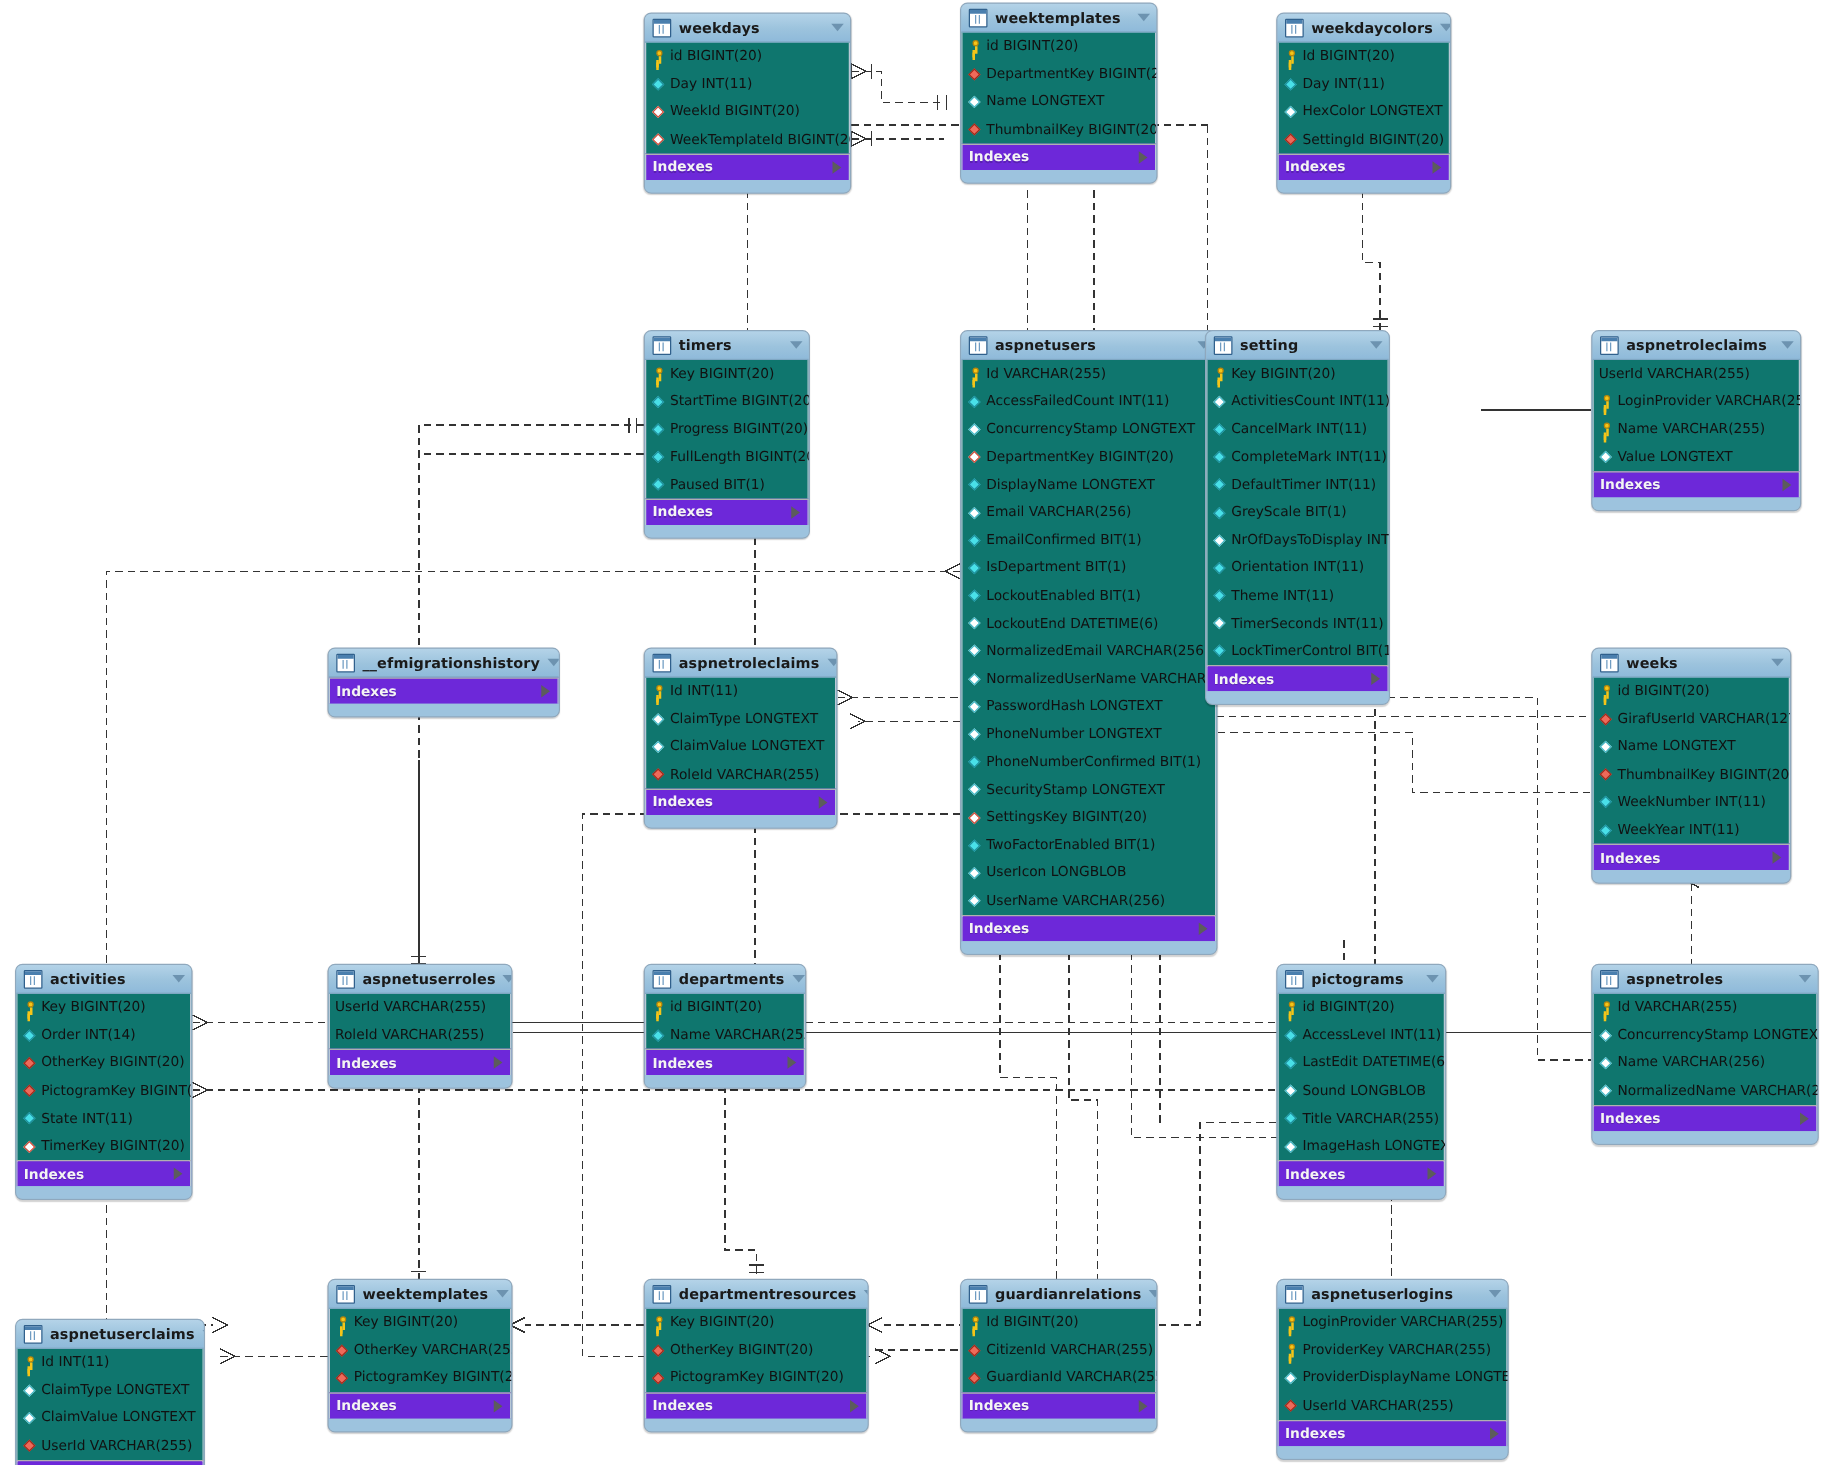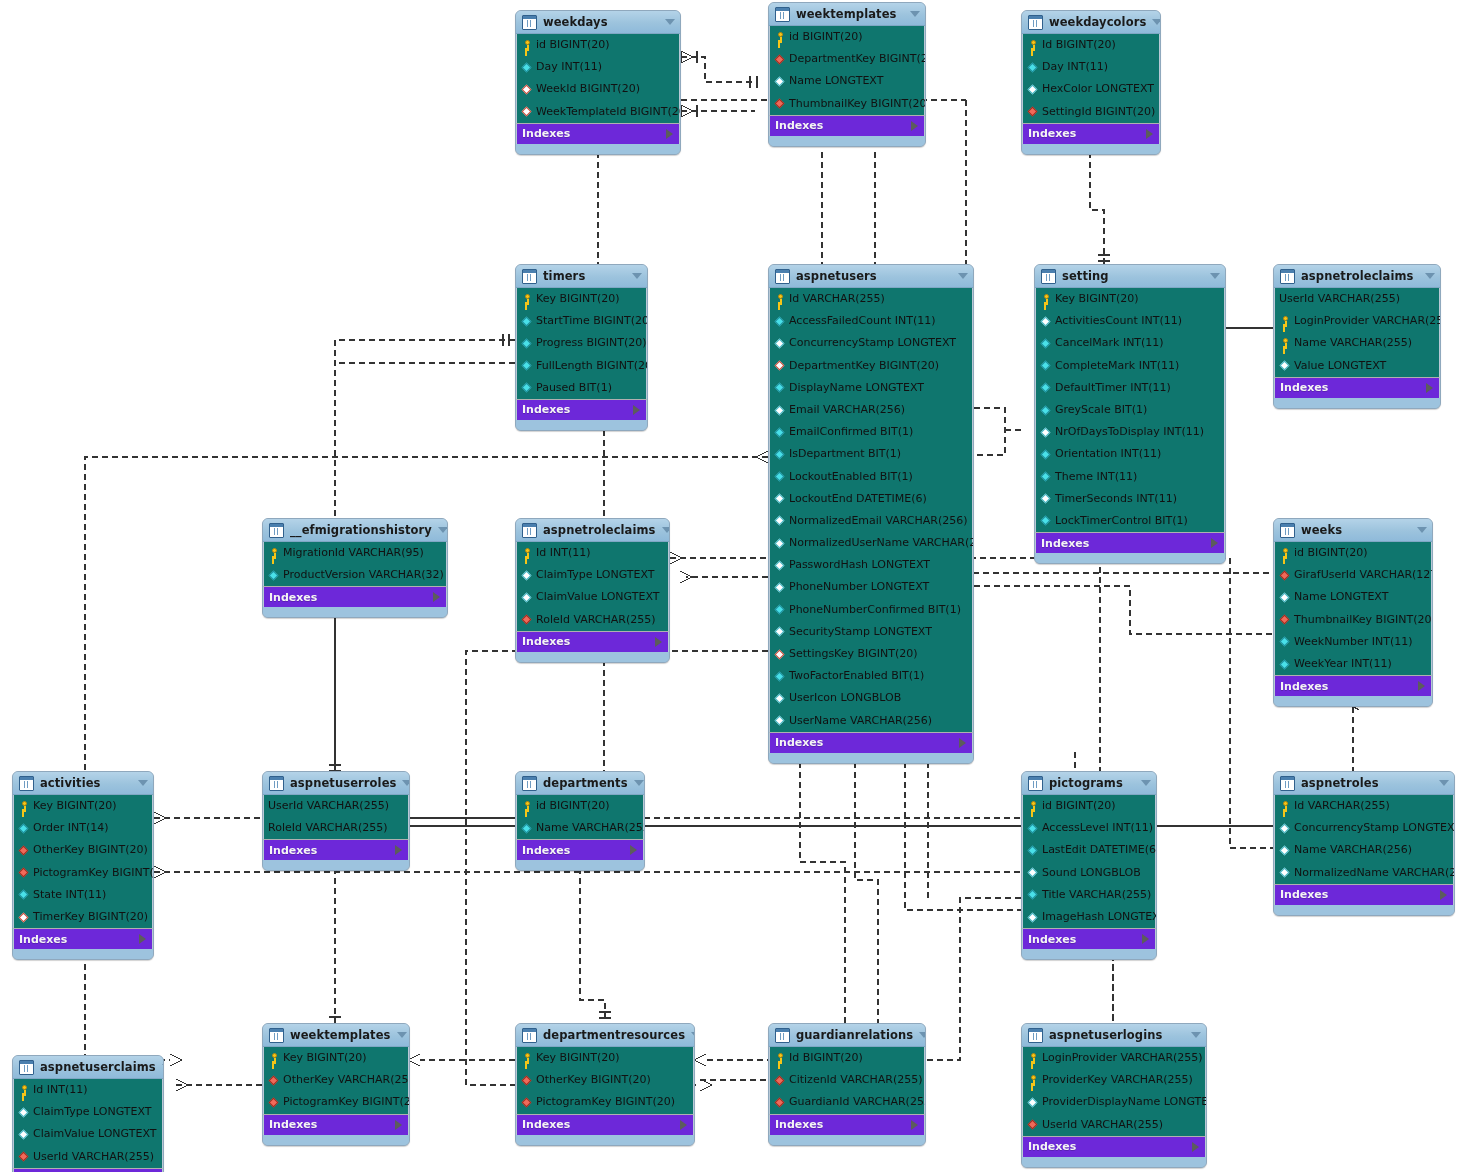--- a/index.html
+++ b/index.html
@@ -581,21 +581,21 @@
             </span>
             <span>UserName VARCHAR(256)</span>
           </div>
         </div>
         <div class="tbl-idx">
           <span class="lbl">Indexes</span>
           <span class="idx-caret"></span>
         </div>
         <div class="tbl-foot"></div>
       </div>
-      <div class="tbl" style="left: 1034px; top: 264px; width: 192px;">
+      <div class="tbl" style="left: 964px; top: 264px; width: 148px;">
         <div class="tbl-head">
           <span class="tbl-icon"></span>
           <span class="tbl-title">setting</span>
           <span class="tbl-caret"></span>
         </div>
         <div class="tbl-cols">
           <div class="col">
             <span class="col-ico ico-key"></span>
             <span>Key BIGINT(20)</span>
           </div>
@@ -697,32 +697,20 @@
           <span class="idx-caret"></span>
         </div>
         <div class="tbl-foot"></div>
       </div>
       <div class="tbl" style="left: 262px; top: 518px; width: 186px;">
         <div class="tbl-head">
           <span class="tbl-icon"></span>
           <span class="tbl-title">__efmigrationshistory</span>
           <span class="tbl-caret"></span>
         </div>
-        <div class="tbl-cols">
-          <div class="col">
-            <span class="col-ico ico-key"></span>
-            <span>MigrationId VARCHAR(95)</span>
-          </div>
-          <div class="col">
-            <span class="col-ico ico-cyan-fill">
-              <span class="dia"></span>
-            </span>
-            <span>ProductVersion VARCHAR(32)</span>
-          </div>
-        </div>
         <div class="tbl-idx">
           <span class="lbl">Indexes</span>
           <span class="idx-caret"></span>
         </div>
         <div class="tbl-foot"></div>
       </div>
       <div class="tbl" style="left: 515px; top: 518px; width: 155px;">
         <div class="tbl-head">
           <span class="tbl-icon"></span>
           <span class="tbl-title">aspnetroleclaims</span>

